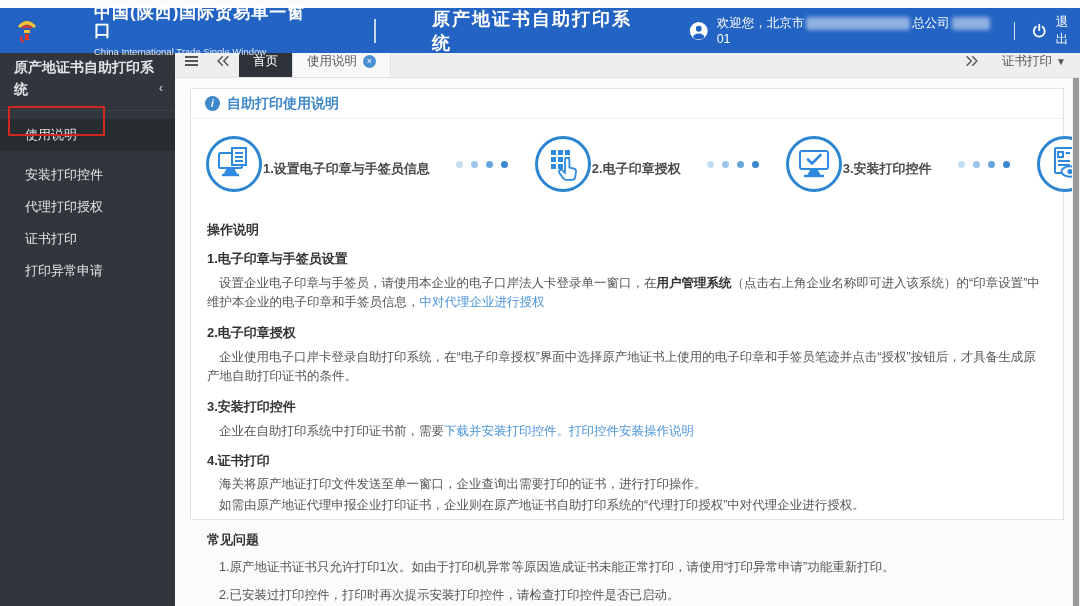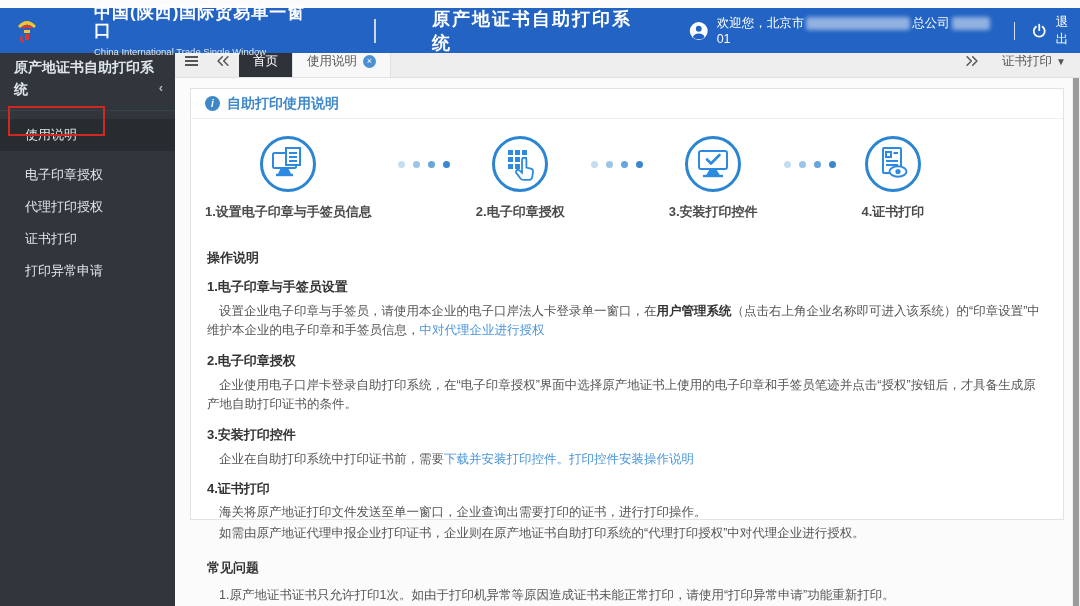--- a/index.html
+++ b/index.html
@@ -56,21 +56,21 @@
   .panel { position:absolute; left:15px; top:10px; width:874px; height:432px;
     background:#fff; border:1px solid #e3e3e3; }
   .panel-header { height:30px; display:flex; align-items:center; padding-left:14px;
     border-bottom:1px solid #efefef; }
   .info-icon { width:15px; height:15px; border-radius:50%; background:#3e87c9; color:#fff;
     font-size:10px; font-weight:bold; font-style:italic; text-align:center; line-height:15px; margin-right:7px; }
   .panel-title { color:#3e87c9; font-size:14px; font-weight:bold; }
 
   
   .steps { display:flex; align-items:flex-start; padding:16px 0 4px 14px; }
-  .step { display:flex; flex-direction:column; align-items:center; }
+  .step { display:flex; align-items:center; }
   .step-circle { width:58px; height:58px; }
   .step-label { margin-top:10px; font-size:13px; font-weight:bold; color:#4a4a4a; white-space:nowrap; }
   .dots { display:flex; align-items:center; margin:26px 22px 0 22px; }
   .dots i { width:7px; height:7px; border-radius:50%; margin:0 4px; }
   .dots i:nth-child(1){ background:#c5ddf1; }
   .dots i:nth-child(2){ background:#9cc4e8; }
   .dots i:nth-child(3){ background:#68a5dc; }
   .dots i:nth-child(4){ background:#3a87cf; }
 
   
@@ -130,21 +130,21 @@
 </div>
 
 <div class="sidebar">
   <div class="side-title">
     <span>原产地证书自助打印系统</span>
     <span class="collapse-arrow">‹</span>
   </div>
   <div class="red-box"></div>
   <div class="menu">
     <div class="menu-item selected">使用说明</div>
-    <div class="menu-item">电子印章授权</div>
+    <div class="menu-item">安装打印控件</div>
     <div class="menu-item">代理打印授权</div>
     <div class="menu-item">证书打印</div>
     <div class="menu-item">打印异常申请</div>
   </div>
 </div>
 
 <div class="tabbar">
   <div class="tab-tool hamburger">
     <div>
         <span></span>

